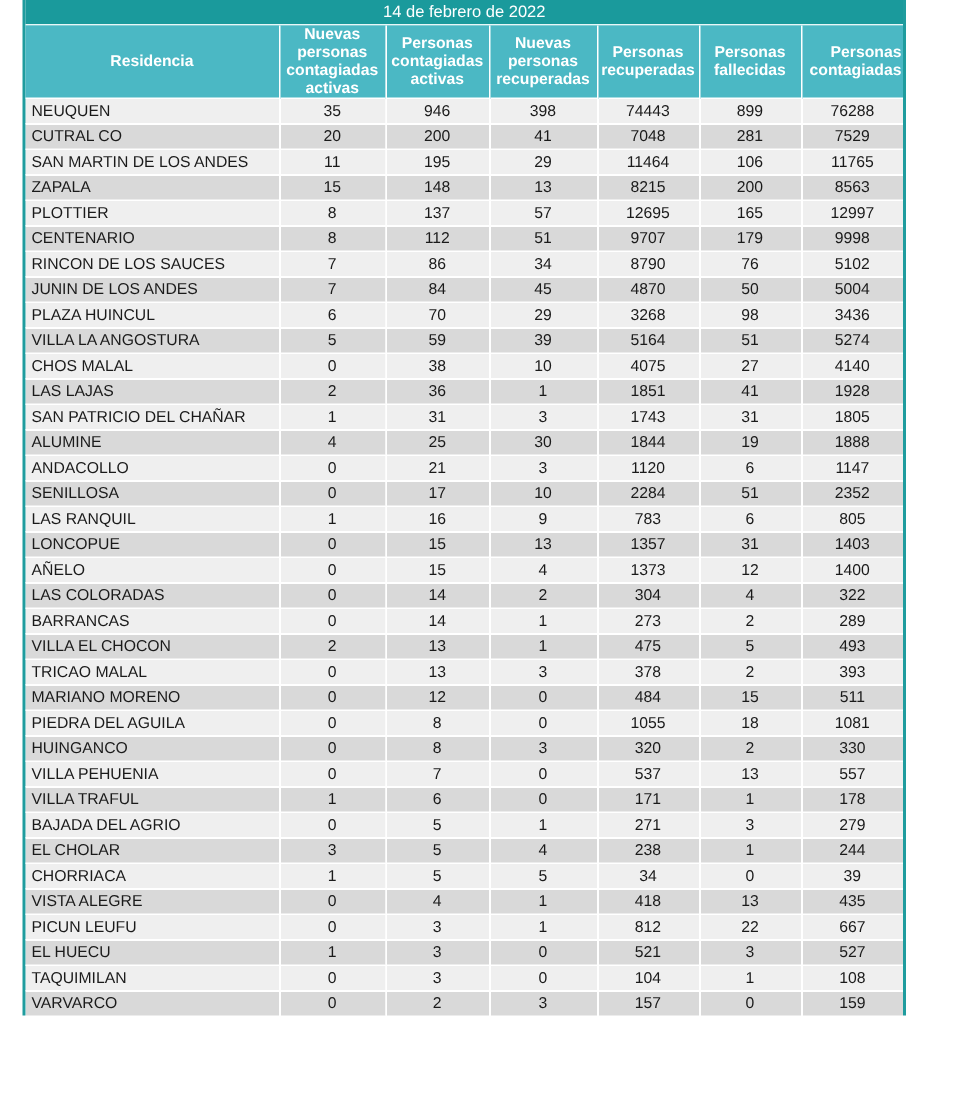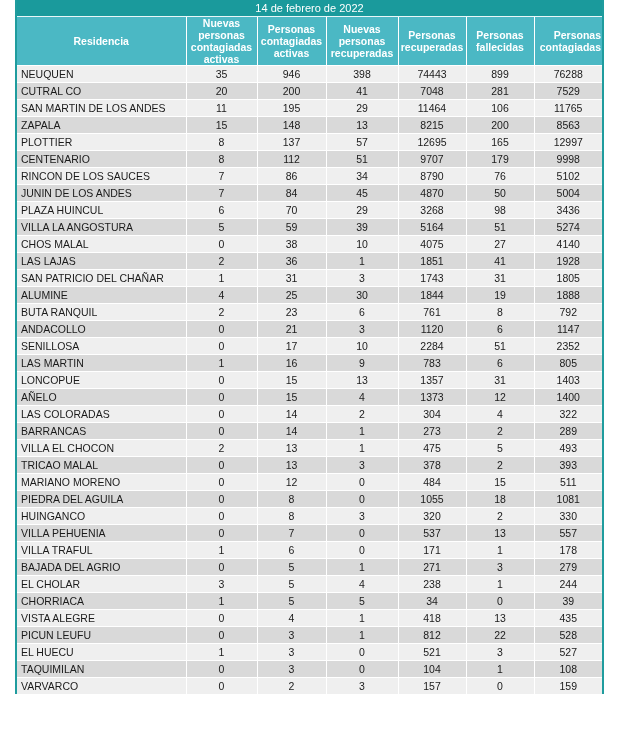--- a/index.html
+++ b/index.html
@@ -177,48 +177,39 @@
         <tr>
           <td class="name">ALUMINE</td>
           <td>4</td>
           <td>25</td>
           <td>30</td>
           <td>1844</td>
           <td>19</td>
           <td>1888</td>
         </tr>
         <tr>
-          <td class="name">BUTA RANQUIL</td>
-          <td>2</td>
-          <td>23</td>
-          <td>6</td>
-          <td>761</td>
-          <td>8</td>
-          <td>792</td>
-        </tr>
-        <tr>
           <td class="name">ANDACOLLO</td>
           <td>0</td>
           <td>21</td>
           <td>3</td>
           <td>1120</td>
           <td>6</td>
           <td>1147</td>
         </tr>
         <tr>
           <td class="name">SENILLOSA</td>
           <td>0</td>
           <td>17</td>
           <td>10</td>
           <td>2284</td>
           <td>51</td>
           <td>2352</td>
         </tr>
         <tr>
-          <td class="name">LAS MARTIN</td>
+          <td class="name">LAS RANQUIL</td>
           <td>1</td>
           <td>16</td>
           <td>9</td>
           <td>783</td>
           <td>6</td>
           <td>805</td>
         </tr>
         <tr>
           <td class="name">LONCOPUE</td>
           <td>0</td>
@@ -354,21 +345,21 @@
           <td>13</td>
           <td>435</td>
         </tr>
         <tr>
           <td class="name">PICUN LEUFU</td>
           <td>0</td>
           <td>3</td>
           <td>1</td>
           <td>812</td>
           <td>22</td>
-          <td>528</td>
+          <td>667</td>
         </tr>
         <tr>
           <td class="name">EL HUECU</td>
           <td>1</td>
           <td>3</td>
           <td>0</td>
           <td>521</td>
           <td>3</td>
           <td>527</td>
         </tr>

